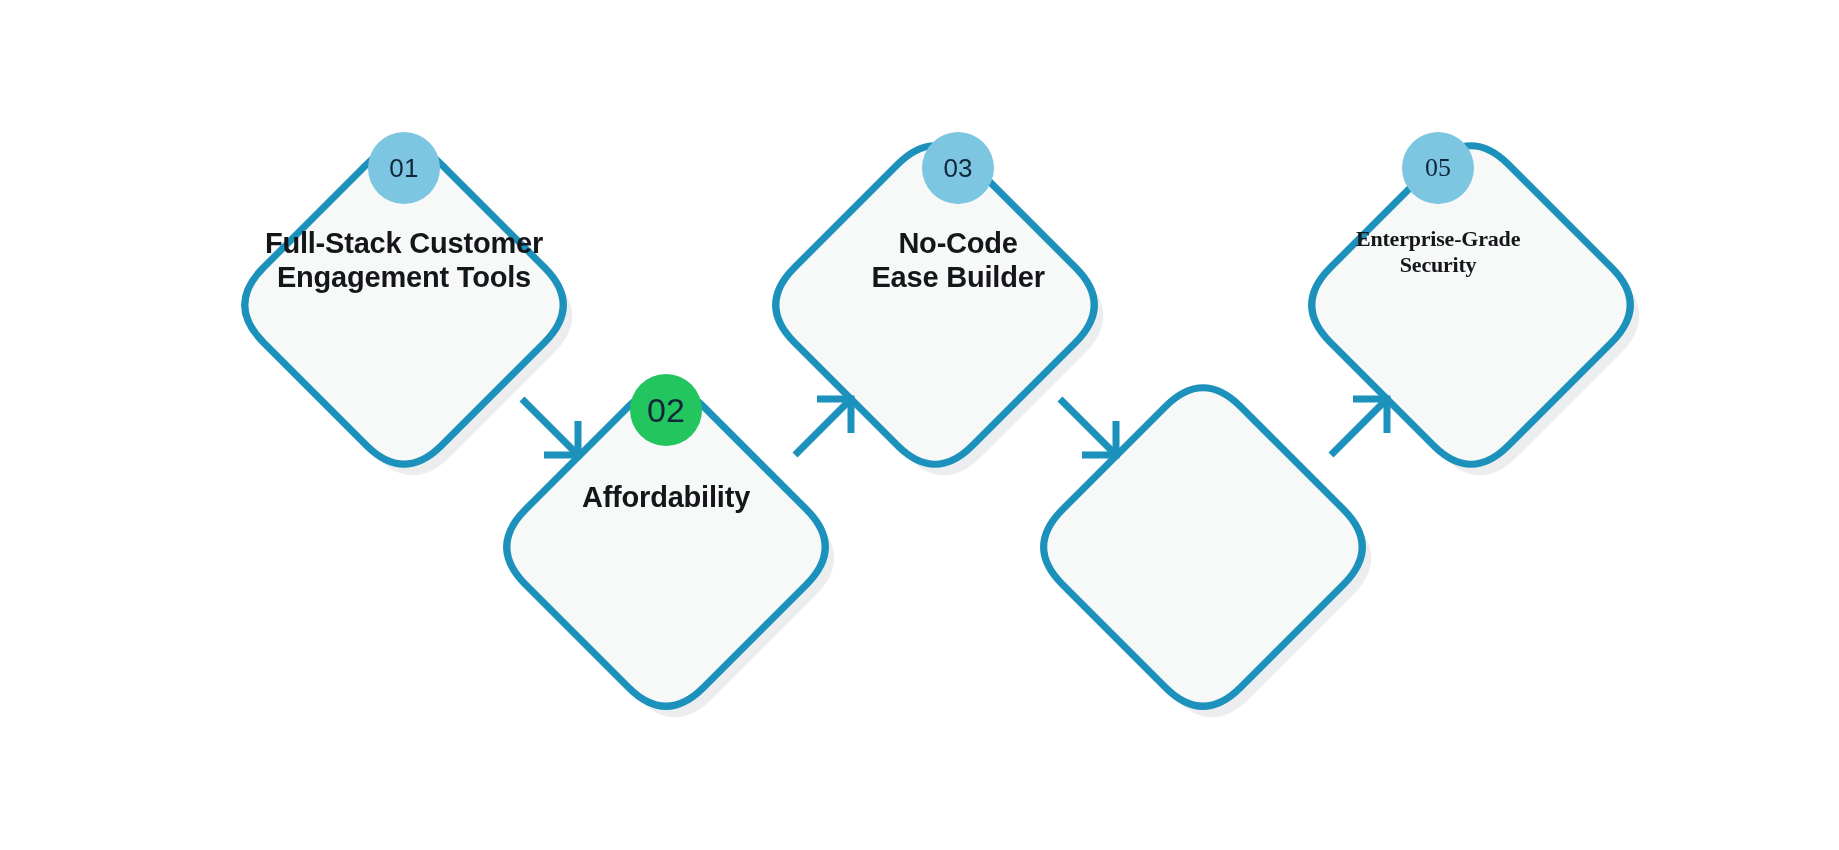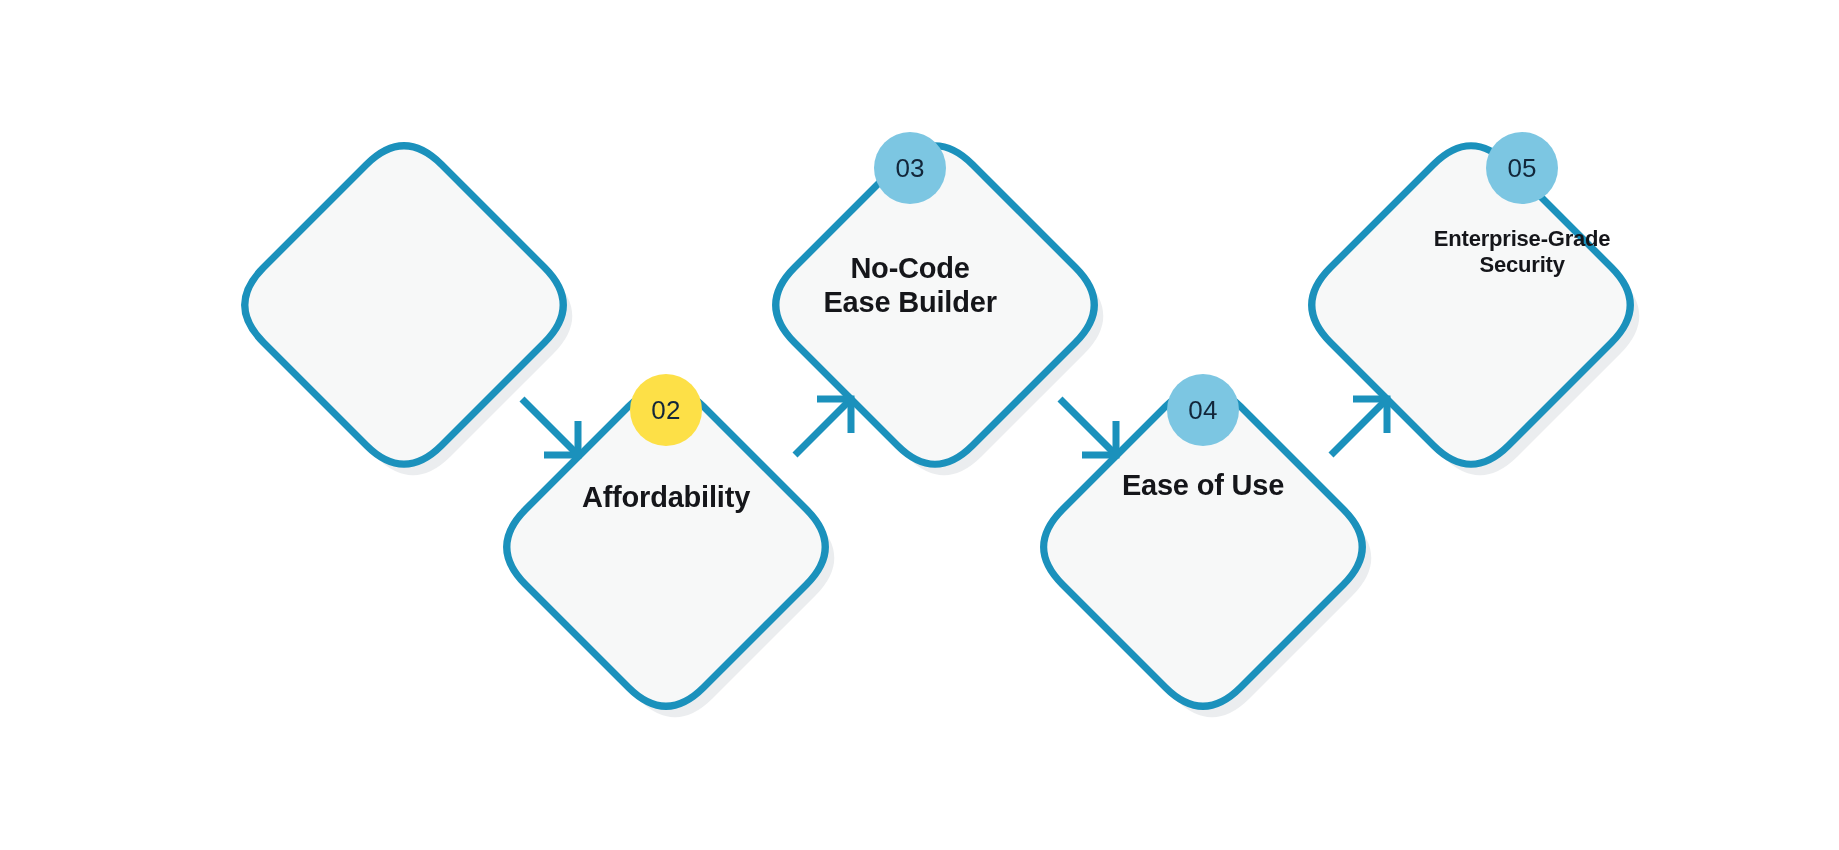--- a/index.html
+++ b/index.html
@@ -111,34 +111,35 @@
           <line x1="1060" y1="399" x2="1116" y2="455" stroke="#1b91bc" stroke-width="7" stroke-linecap="butt"></line>
           <path d="M1116,421 L1116,455 L1082,455" fill="none" stroke="#1b91bc" stroke-width="7" stroke-linecap="butt" stroke-linejoin="miter"></path>
         </g>
         <g>
           <line x1="1331" y1="455" x2="1387" y2="399" stroke="#1b91bc" stroke-width="7" stroke-linecap="butt"></line>
           <path d="M1353,399 L1387,399 L1387,433" fill="none" stroke="#1b91bc" stroke-width="7" stroke-linecap="butt" stroke-linejoin="miter"></path>
         </g>
       </svg>
 
     <div class="node-overlay" id="node-layer">
+        <div class="node" style="width: 338.2px; left: 234.9px; top: 127px; height: 356px;">
+          <div class="badge" style="width: 72px; height: 72px; background: rgb(124, 198, 226); color: rgb(18, 38, 58); font-size: 26px; margin-top: 5px;">01</div>
+          <div class="node-label" style="font-size: 29px; color: rgb(21, 22, 26); margin-top: 22px; max-width: 311.5px;">Full-Stack Customer
+Engagement Tools</div>
+        </div>
         <div class="node" style="width: 338.2px; left: 496.9px; top: 369px; height: 356px;">
-          <div class="badge" style="width: 72px; height: 72px; background: #fde047; color: rgb(18, 38, 58); font-size: 26px; margin-top: 5px;">02</div>
+          <div class="badge" style="width: 72px; height: 72px; background: #22c55e; color: rgb(18, 38, 58); font-size: 34px; margin-top: 5px;">02</div>
           <div class="node-label" style="font-size: 29px; color: rgb(21, 22, 26); margin-top: 34px; max-width: 311.5px;">Affordability</div>
         </div>
-        <div class="node" style="width: 338.2px; left: 741px; top: 127px; height: 356px; gap: 25px;">
+        <div class="node" style="width: 338.2px; left: 789px; top: 127px; height: 356px;">
           <div class="badge" style="width: 72px; height: 72px; background: rgb(124, 198, 226); color: rgb(18, 38, 58); font-size: 26px; margin-top: 5px;">03</div>
           <div class="node-label" style="font-size: 29px; color: rgb(21, 22, 26); margin-top: 22px; max-width: 311.5px;">No-Code
 Ease Builder</div>
         </div>
-        <div class="node" style="width: 338.2px; left: 1033.9px; top: 369px; height: 356px;">
-          <div class="badge" style="width: 72px; height: 72px; background: rgb(124, 198, 226); color: rgb(18, 38, 58); font-size: 26px; margin-top: 5px;">04</div>
-          <div class="node-label" style="font-size: 29px; color: rgb(21, 22, 26); margin-top: 22px; max-width: 311.5px;">Ease of Use</div>
-        </div>
-        <div class="node" style="width: 338.2px; left: 1353px; top: 127px; height: 356px;">
+        <div class="node" style="width: 338.2px; left: 1269px; top: 127px; height: 356px; font-family: Liberation Serif, serif;">
           <div class="badge" style="width: 72px; height: 72px; background: rgb(124, 198, 226); color: rgb(18, 38, 58); font-size: 26px; margin-top: 5px;">05</div>
           <div class="node-label" style="font-size: 22px; color: rgb(21, 22, 26); margin-top: 22px; max-width: 311.5px;">Enterprise-Grade
 Security</div>
         </div>
       </div>
 
   </div>
 </div>
 
 </body></html>

